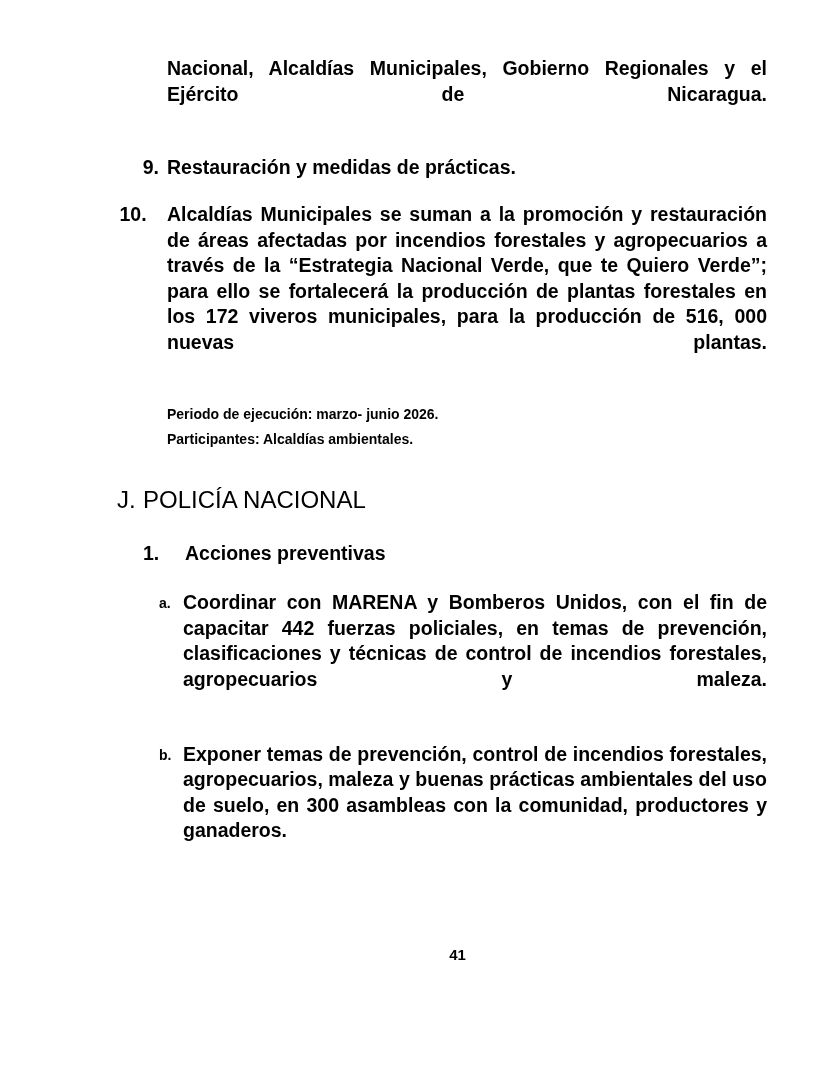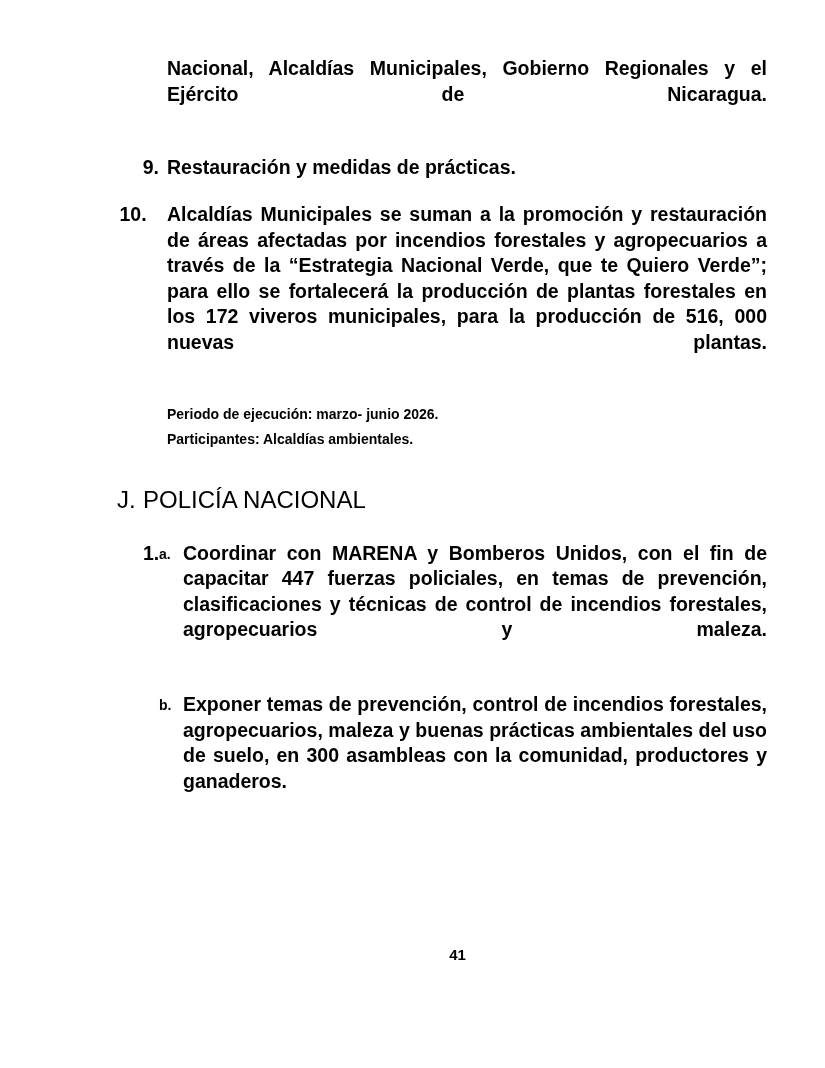--- a/index.html
+++ b/index.html
@@ -174,26 +174,26 @@
     <div class="meta-block">
       <div class="meta-line">Periodo de ejecución: marzo- junio 2026.</div>
       <div class="meta-line">Participantes: Alcaldías ambientales.</div>
     </div>
 
     <div class="section-head">
       <span class="sec-letter">J.</span><span>POLICÍA NACIONAL</span>
     </div>
 
     <div class="sub-num">
-      <span class="marker">1.</span>
+      <span class="marker">1.</span><span>Acciones preventivas</span>
     </div>
 
     <div class="letter-item">
       <span class="marker">a.</span>
-      <p class="para last-justify">Coordinar con MARENA y Bomberos Unidos, con el fin de capacitar 447 fuerzas policiales, en temas de prevención, clasificaciones y técnicas de control de incendios forestales, agropecuarios y maleza.</p>
+      <p class="para last-justify">Coordinar con MARENA y Bomberos Unidos, con el fin de capacitar 442 fuerzas policiales, en temas de prevención, clasificaciones y técnicas de control de incendios forestales, agropecuarios y maleza.</p>
     </div>
 
     <div class="letter-item">
       <span class="marker">b.</span>
       <p class="para last-justify">Exponer temas de prevención, control de incendios forestales, agropecuarios, maleza y buenas prácticas ambientales del uso de suelo, en 300 asambleas con la comunidad, productores y ganaderos.</p>
     </div>
 
   </div>
 
   <div class="page-number">41</div>

